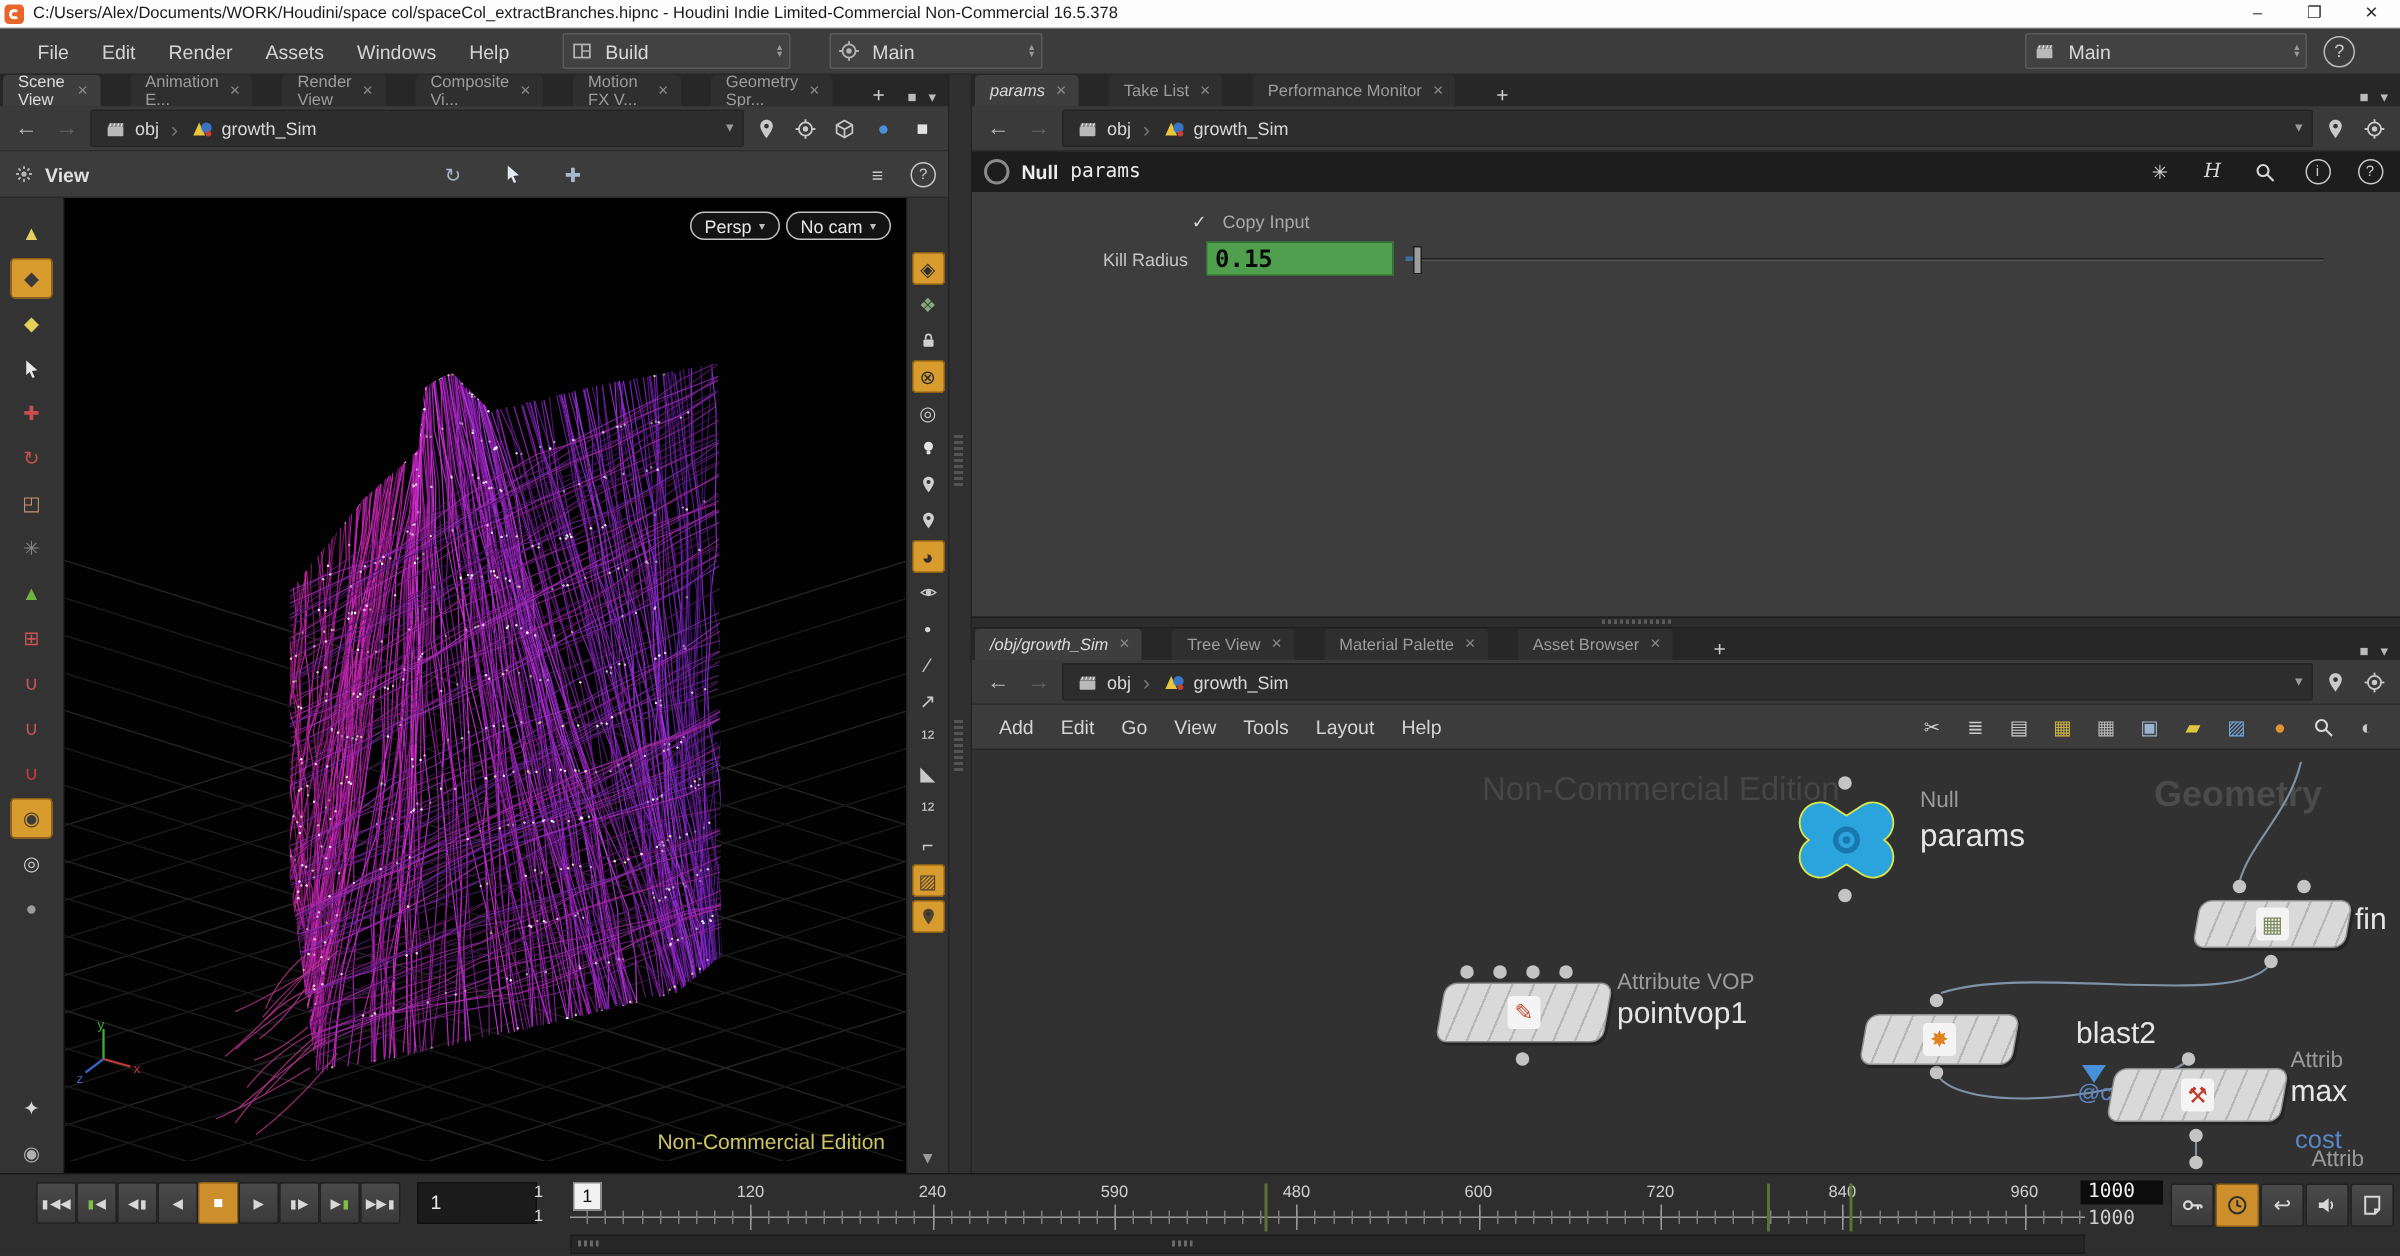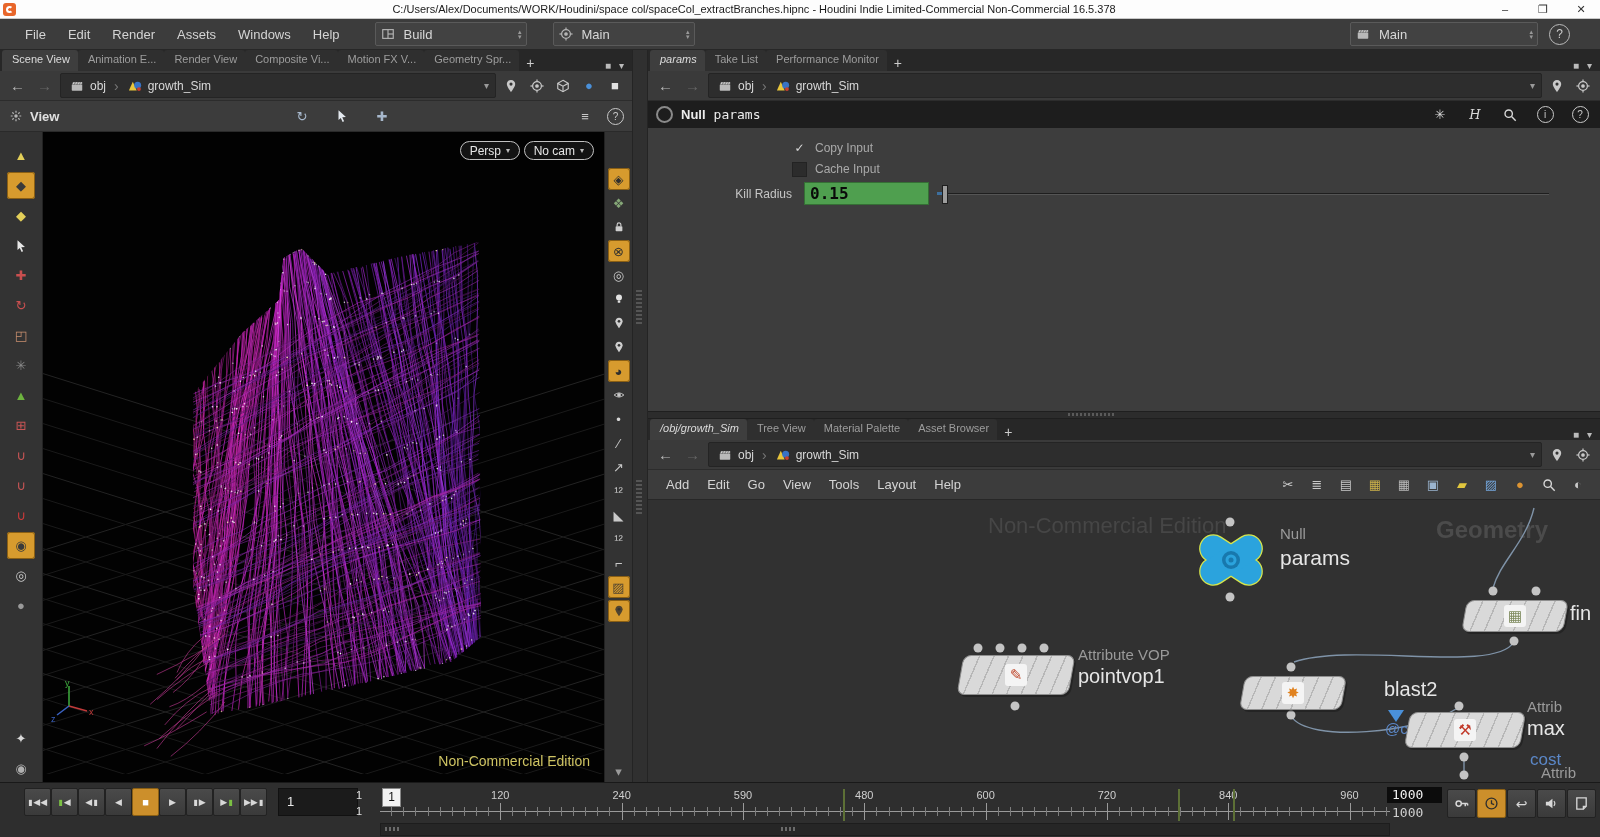--- a/index.html
+++ b/index.html
@@ -2,42 +2,42 @@
 <html><head>
 <meta charset="utf-8">
 <style>
   html,body{margin:0;padding:0;width:1600px;height:837px;overflow:hidden;background:#333;
     font-family:"Liberation Sans","DejaVu Sans",sans-serif;-webkit-user-select:none;user-select:none;}
   .mono{font-family:"DejaVu Sans Mono",monospace;}
   
   #titlebar{height:18px;background:#fdfdfd;display:flex;align-items:center;border-bottom:1px solid #c9c9c9;}
   #houdini-logo{width:13px;height:13px;margin:0 6px 0 3px;border-radius:3px;background:#e8662a;position:relative;flex:none;}
   #houdini-logo:after{content:"";position:absolute;inset:3px;border:2px solid #fff;border-right-color:transparent;border-radius:50%;}
-  #win-title{font-size:11px;color:#1a1a1a;flex:1;white-space:nowrap;overflow:hidden;text-align:center;}
+  #win-title{font-size:11px;color:#1a1a1a;flex:1;white-space:nowrap;overflow:hidden;}
   .win-ctl{width:38px;text-align:center;font-size:11px;color:#333;line-height:18px;}
   
   #menubar{height:30px;background:#3c3c3c;display:flex;align-items:center;border-bottom:1px solid #272727;position:relative;}
   #menubar-items{display:flex;margin-left:16px;gap:4px;}
   .menu-item{color:#d4d4d4;font-size:13px;padding:4px 9px;}
   .select-box{display:flex;align-items:center;background:#424242;border:1px solid #5a5a5a;border-radius:2px;height:22px;margin-left:26px;padding:0 4px;color:#d8d8d8;font-size:13px;}
   .select-box .lbl{margin:0 8px;}
   .spin{display:flex;flex-direction:column;font-size:7px;line-height:5px;color:#999;margin-left:auto;padding-left:14px;}
   .icon16{width:16px;height:16px;flex:none;display:inline-flex;align-items:center;justify-content:center;}
   .icon16 svg{width:14px;height:14px;}
   #right-desktop{position:absolute;right:62px;width:178px;}
   #menu-help{position:absolute;right:30px;width:19px;height:19px;border:1.5px solid #bbb;border-radius:50%;color:#ccc;font-size:12px;display:flex;align-items:center;justify-content:center;}
   
   #main{display:flex;height:732px;}
   #left-pane{width:632px;flex:none;display:flex;flex-direction:column;background:#383838;}
   #v-split{width:14px;flex:none;background:#303030;border-left:1px solid #242424;border-right:1px solid #242424;position:relative;}
   .grip{position:absolute;left:3px;width:6px;height:34px;background:repeating-linear-gradient(#555 0 2px,transparent 2px 4px);}
   #right-col{flex:1;display:flex;flex-direction:column;min-width:0;}
   
   .tabbar{height:21px;background:#272727;display:flex;align-items:flex-end;padding-left:2px;flex:none;}
-  .tab{display:flex;align-items:center;gap:7px;background:#2f2f2f;color:#9d9d9d;font-size:11px;padding:3px 8px 3px 10px;margin-right:0;border-radius:3px 3px 0 0;height:15px;flex-direction:column;}
+  .tab{display:flex;align-items:center;gap:7px;background:#2f2f2f;color:#9d9d9d;font-size:11px;padding:3px 8px 3px 10px;margin-right:20px;border-radius:3px 3px 0 0;height:15px;}
   .tab.active{background:#3e3e3e;color:#dcdcdc;}
   .tab.italic .tab-label{font-style:italic;}
   .tab-close{font-size:9px;color:#8a8a8a;}
   .tab-plus{color:#ccc;font-size:14px;padding:0 7px;}
   .tabbar .right-grp{margin-left:auto;display:flex;align-items:center;gap:8px;padding:0 8px;color:#bbb;font-size:10px;}
   
   .pathbar{height:29px;background:#3a3a3a;display:flex;align-items:center;padding:0 6px;gap:4px;flex:none;border-bottom:1px solid #2c2c2c;}
   .nav-arrow{color:#b9b9b9;font-size:15px;padding:0 4px;font-weight:bold;}
   .nav-arrow.dim{color:#666;}
   .path-field{flex:1;display:flex;align-items:center;background:#2d2d2d;border:1px solid #242424;border-radius:2px;height:23px;overflow:hidden;}
@@ -1524,24 +1524,20 @@
               <span class="circle-glyph">?</span>
             </div>
           </div>
       </div>
       <div id="params-body">
         <div id="param-toggles">
             <div class="toggle-row">
               <span class="checkbox checked">✓</span>
               <span class="toggle-label">Copy Input</span>
             </div>
-            <div class="toggle-row">
-              <span class="checkbox"></span>
-              <span class="toggle-label">Cache Input</span>
-            </div>
           </div>
         <div id="param-rows">
             <div class="param-row">
               <div class="param-label">Kill Radius</div>
               <div class="param-field">0.15</div>
               <div class="param-slider">
                 <div class="slider-track"></div>
                 <div class="slider-fill" style="width: 1.2%;"></div>
                 <div class="slider-handle" style="left: calc(1.2% - 2px);"></div>
               </div>

